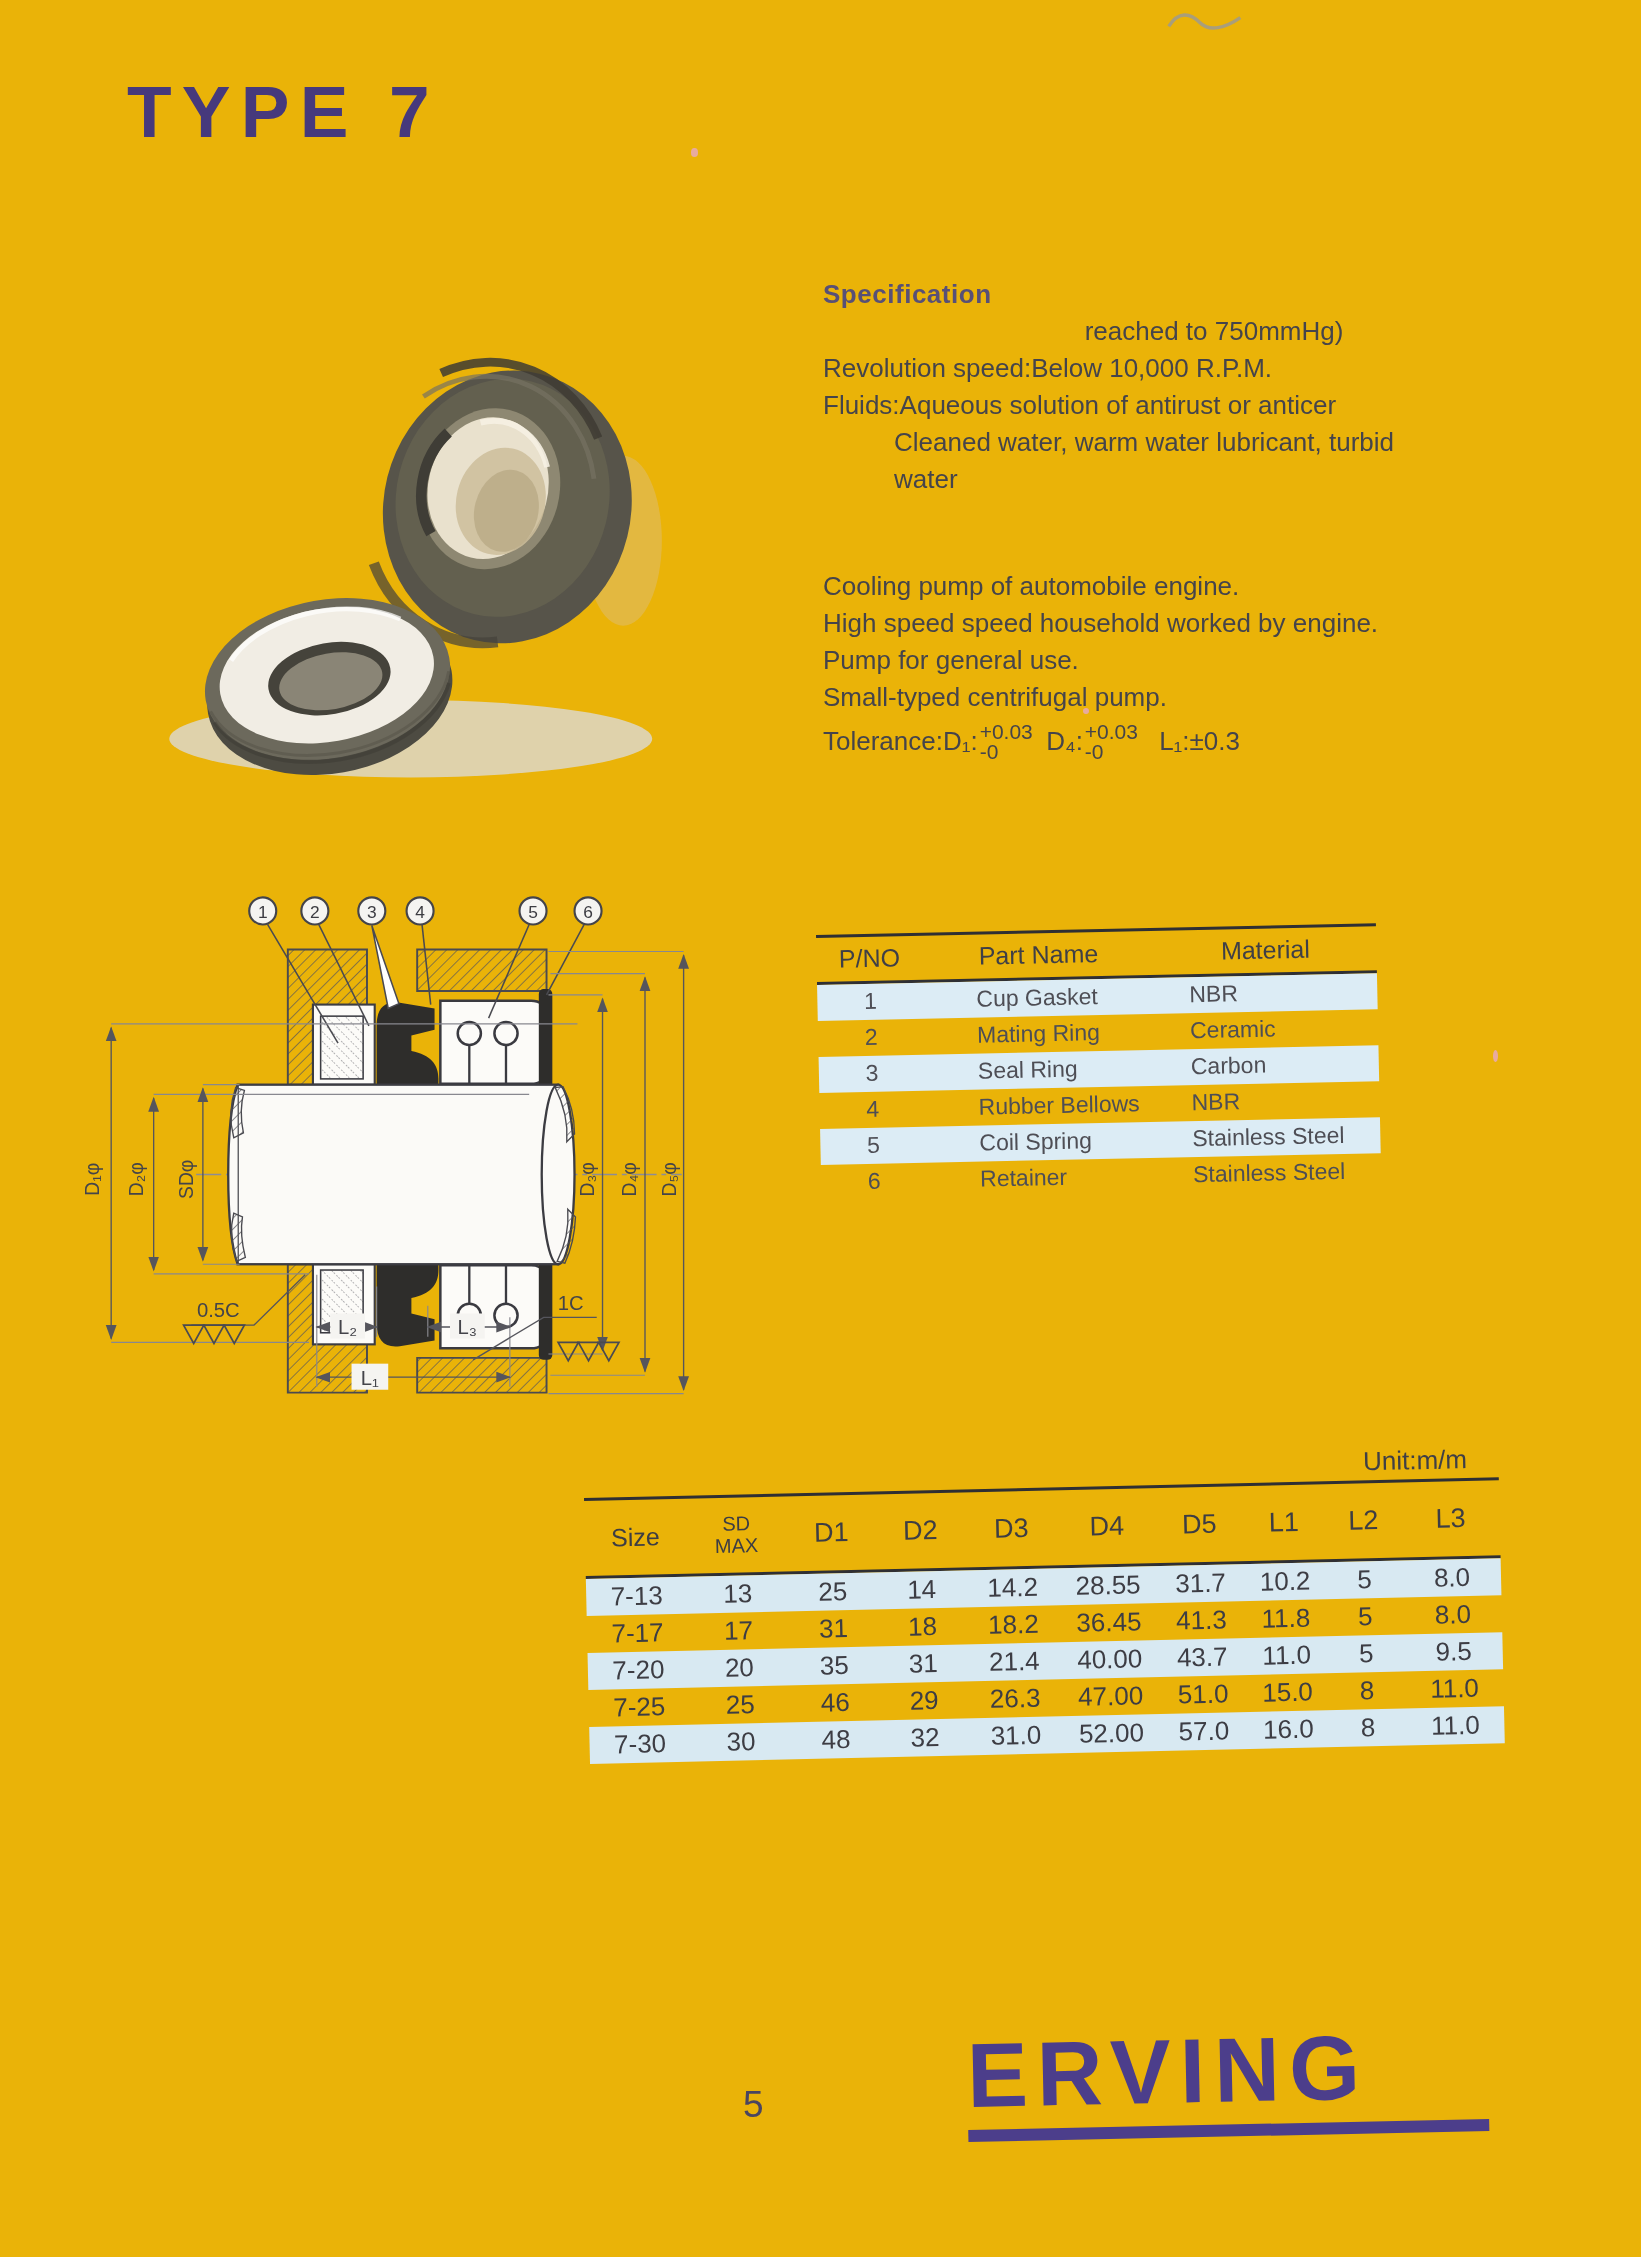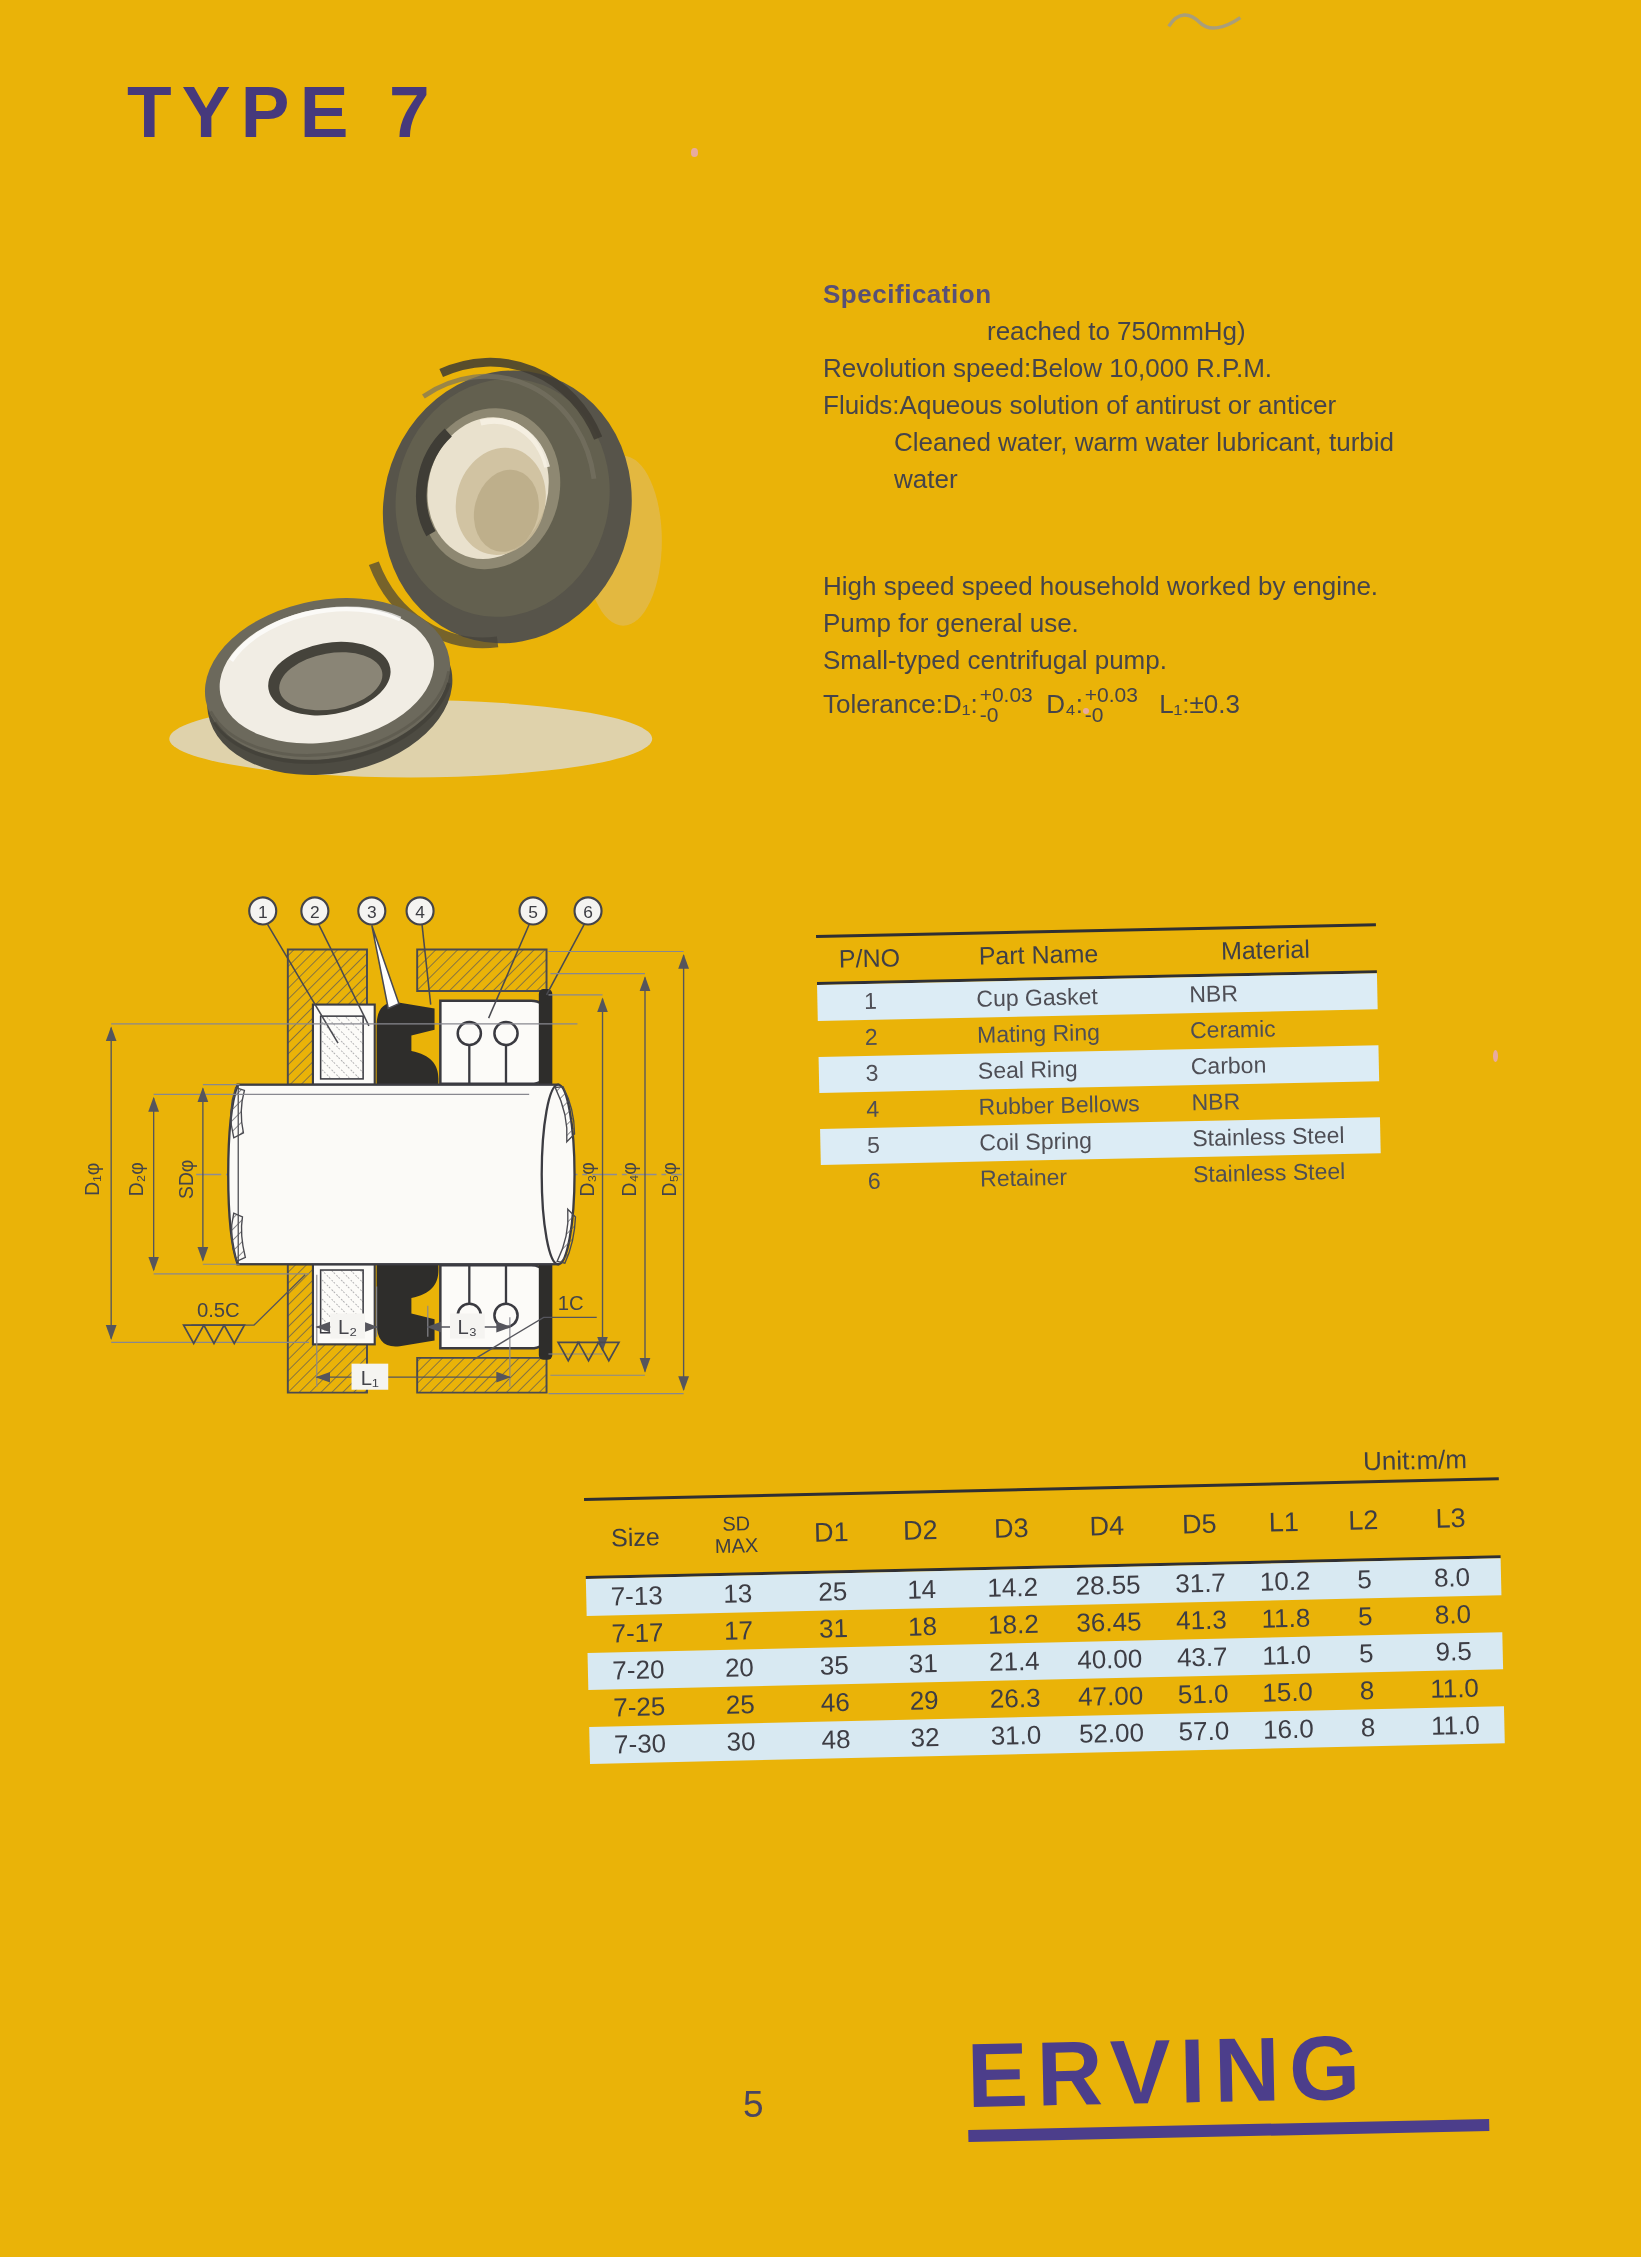--- a/index.html
+++ b/index.html
@@ -6,21 +6,21 @@
   body{width:1641px;height:2257px;position:relative;background:#eceae8;font-family:"Liberation Sans",sans-serif;}
   .page{position:absolute;left:0;top:0;width:1641px;height:2257px;background:#eab308;overflow:hidden;}
   .abs{position:absolute;}
 
   
   .title{left:127px;top:70px;font-size:73px;font-weight:800;letter-spacing:0.14em;color:#46397c;}
 
   
   .textblock{left:823px;width:618px;color:#45444b;font-size:26px;line-height:37px;}
   .tb-head{font-weight:bold;color:#585076;letter-spacing:0.02em;}
-  .ind-a{padding-left:164px;}
+  .ind-a{padding-left:164px;text-align:center;}
   .ind-b{padding-left:71px;}
 
   .tol-line{display:flex;align-items:flex-end;height:44px;}
   .tol-frac{display:inline-flex;flex-direction:column;font-size:21px;line-height:20px;margin:0 13.5px 0 1.9px;transform:translateY(1.9px);}
   .tol-sub{font-size:26px;}
 
   
   .parts{left:816px;top:935px;width:560px;transform:rotate(-1.2deg);transform-origin:left top;color:#4e4e55;}
   .rule{height:2.9px;background:#2f2f33;}
   .pt-head{display:grid;grid-template-columns:106px 232px 222px;height:44px;align-items:center;font-size:25px;color:#3f3f46;}
@@ -102,20 +102,21 @@
   <div class="abs textblock" style="top:276px;">
     <div class="tb-head">Specification</div>
     <div class="ind-a">reached to 750mmHg)</div>
     <div>Revolution speed:Below 10,000 R.P.M.</div>
     <div>Fluids:Aqueous solution of antirust or anticer</div>
     <div class="ind-b">Cleaned water, warm water lubricant, turbid</div>
     <div class="ind-b">water</div>
   </div>
 
   <div class="abs textblock" style="top:568px;">
+    <div>Cooling pump of automobile engine.</div>
     <div>High speed speed household worked by engine.</div>
     <div>Pump for general use.</div>
     <div>Small-typed centrifugal pump.</div>
     <div class="tol-line">
       <span>Tolerance:</span>
       <span class="tol-sub">D₁:</span>
       <span class="tol-frac">
         <span>+0.03</span>
         <span>-0</span>
       </span>

